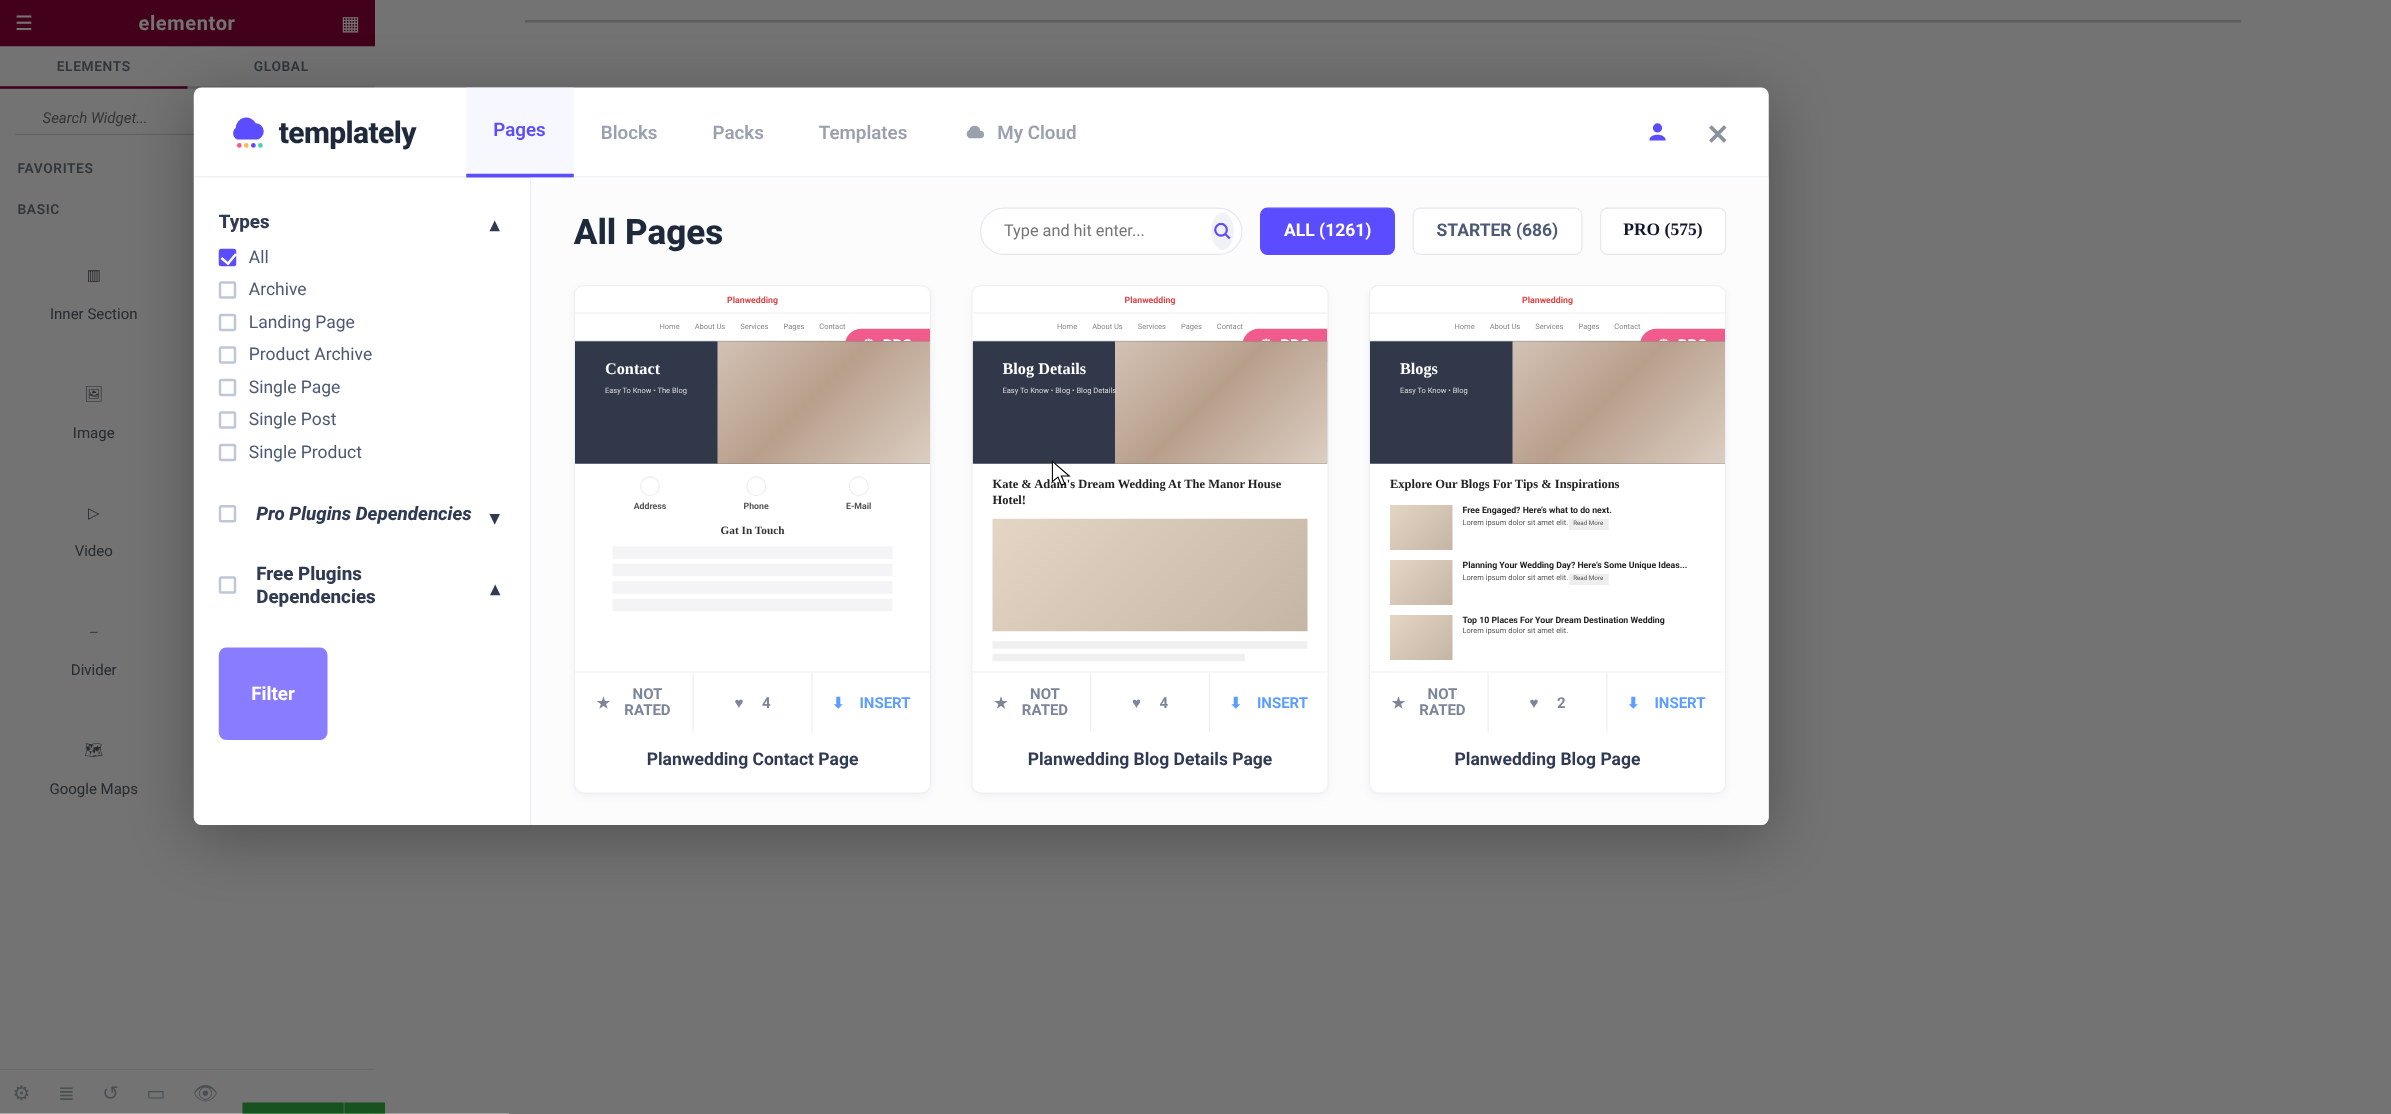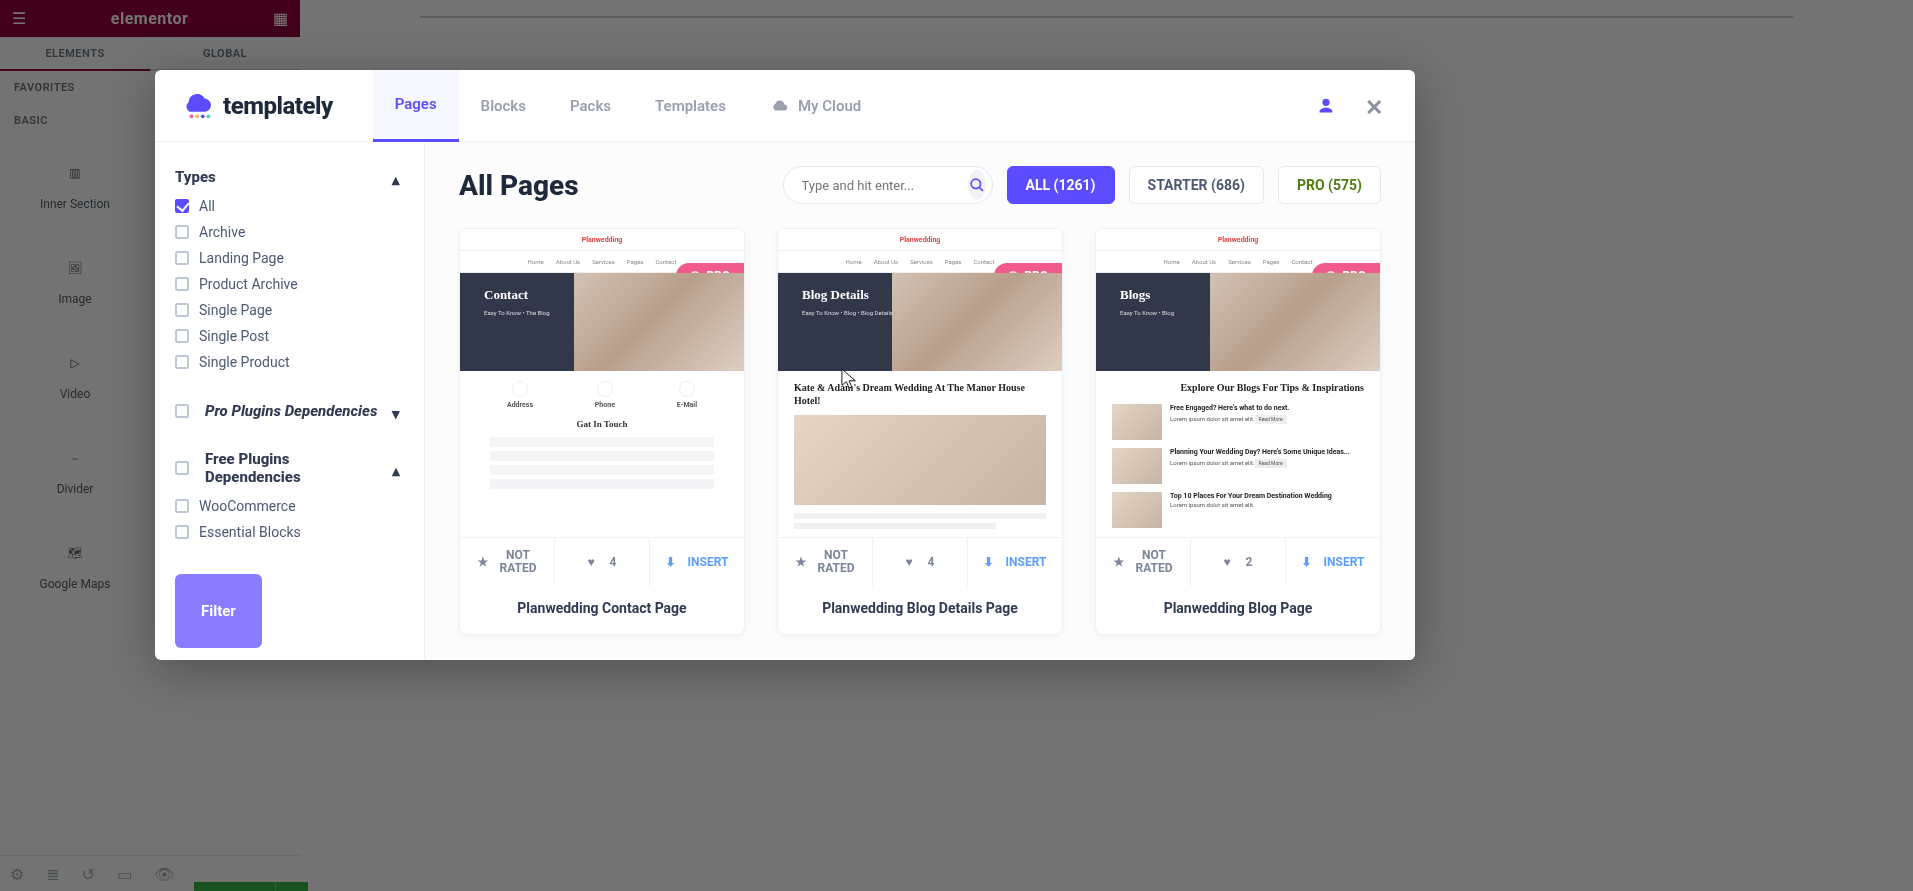--- a/index.html
+++ b/index.html
@@ -59,21 +59,21 @@
 .filter-btn { margin-top:10px; background:#8a7cff; color:#fff; border:none; border-radius:6px; padding:28px 26px; font-size:15px; font-weight:700; cursor:pointer; }
 
 .content { flex:1; padding:24px 34px; overflow:auto; background:#fcfcfd; }
 .crow { display:flex; align-items:center; gap:14px; margin-bottom:24px; }
 .ctitle { font-size:28px; font-weight:800; color:#1e2a3b; }
 .search { margin-left:auto; display:flex; align-items:center; background:#fff; border:1px solid #e5e8ef; border-radius:30px; height:38px; width:210px; padding:0 6px 0 18px; }
 .search input { flex:1; border:none; outline:none; font-size:13px; color:#9aa0ae; }
 .search .sbtn { width:30px; height:30px; border-radius:50%; background:#f1f2f7; display:flex; align-items:center; justify-content:center; color:#5b4cff; }
 .pill { height:38px; border-radius:6px; padding:0 18px; display:flex; align-items:center; font-size:14px; font-weight:700; border:1px solid #e5e8ef; background:#fff; color:#4d5a73; cursor:pointer; white-space:nowrap; }
 .pill.primary { background:#5b4cff; color:#fff; border-color:#5b4cff; }
-.pill.pro { color:#4d7c0f; }
+.pill.pro { color:#0f172a;font-family:Liberation Serif, serif; }
 
 .grid { display:flex; gap:32px; }
 .card { width:320px; background:#fff; border:1px solid #eef0f4; border-radius:8px; overflow:hidden; box-shadow:0 2px 8px rgba(20,30,60,.04); }
 .thumb { height:308px; position:relative; background:#f7f7f9; overflow:hidden; }
 .thumb .badge { position:absolute; right:0; top:34px; background:#f15b8c; color:#fff; font-size:12px; font-weight:700; padding:6px 14px; border-radius:14px 0 0 14px; display:flex; align-items:center; gap:6px; }
 .thumb .tnav { height:22px; background:#fff; display:flex; align-items:center; justify-content:center; gap:12px; font-size:6px; color:#888; border-bottom:1px solid #eee; }
 .thumb .tnav .brand { font-size:7px; color:#d44; font-weight:700; }
 .thumb .hero { height:98px; background:#30384a; padding:14px 24px; color:#fff; position:relative; overflow:hidden; }
 .thumb .hero h4 { font-size:13px; font-family:Georgia,serif; margin-bottom:6px; }
 .thumb .hero .crumb { font-size:6px; opacity:.8; }
@@ -113,20 +113,23 @@
 <div class="el-panel">
   <div class="el-topbar">
     <span>☰</span>
     <span class="el-logo">elementor</span>
     <span>▦</span>
   </div>
   <div class="el-tabs">
     <div class="el-tab active">ELEMENTS</div>
     <div class="el-tab">GLOBAL</div>
   </div>
+  <div class="el-search">
+    <input placeholder="Search Widget..." style="">
+  </div>
   <div class="el-cat">FAVORITES</div>
   <div class="el-cat">BASIC</div>
   <div class="el-widgets">
     <div class="el-widget">
         <span class="wic">▥</span>
         <span>Inner Section</span>
       </div>
     <div class="el-widget">
         <span class="wic">T</span>
         <span>Heading</span>
@@ -275,30 +278,20 @@
       </div>
 
       <div class="sgroup">
         <div class="sgroup-hd withcb">
           <span style="display:flex;align-items:center;gap:10px;">
               <span class="cb"></span>
               <span>Free Plugins Dependencies</span>
             </span>
           <span class="chev">▴</span>
         </div>
-        <div class="opts">
-          <label class="opt">
-              <span class="cb"></span>
-              <span>WooCommerce</span>
-            </label>
-          <label class="opt">
-              <span class="cb"></span>
-              <span>Essential Blocks</span>
-            </label>
-        </div>
       </div>
 
       <button class="filter-btn">Filter</button>
     </div>
 
     <div class="content">
       <div class="crow">
         <div class="ctitle">All Pages</div>
         <div class="search">
           <input placeholder="Type and hit enter..." style="">
@@ -432,21 +425,21 @@
             <div class="badge">
                 <span>♛</span>
                 <span>PRO</span>
               </div>
             <div class="hero">
                 <div class="photo"></div>
                 <h4>Blogs</h4>
                 <div class="crumb">Easy To Know  •  Blog</div>
               </div>
             <div class="body">
-              <div class="btitle" style="text-align:right">Explore Our Blogs For Tips &amp; Inspirations</div>
+              <div class="btitle" style="text-align:left">Explore Our Blogs For Tips &amp; Inspirations</div>
               <div class="blist" style="margin-top:10px;">
                 <div class="bi">
                     <div class="th"></div>
                     <div class="tx"><b>Free Engaged? Here's what to do next.</b><span>Lorem ipsum dolor sit amet elit.</span><span class="rm">Read More</span></div>
                   </div>
                 <div class="bi">
                     <div class="th"></div>
                     <div class="tx"><b>Planning Your Wedding Day? Here's Some Unique Ideas...</b><span>Lorem ipsum dolor sit amet elit.</span><span class="rm">Read More</span></div>
                   </div>
                 <div class="bi">

